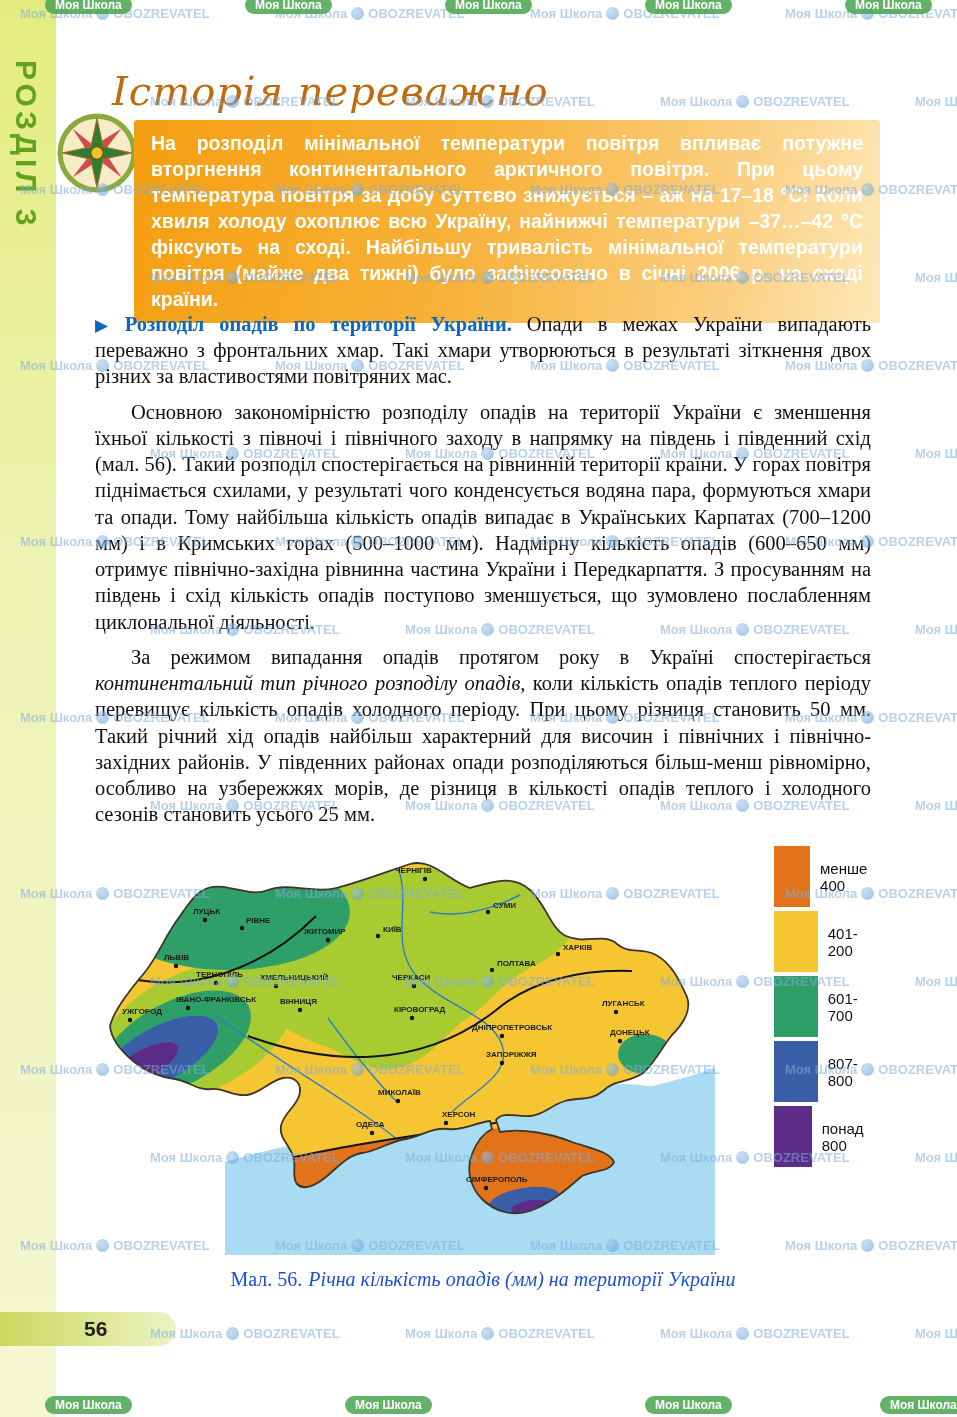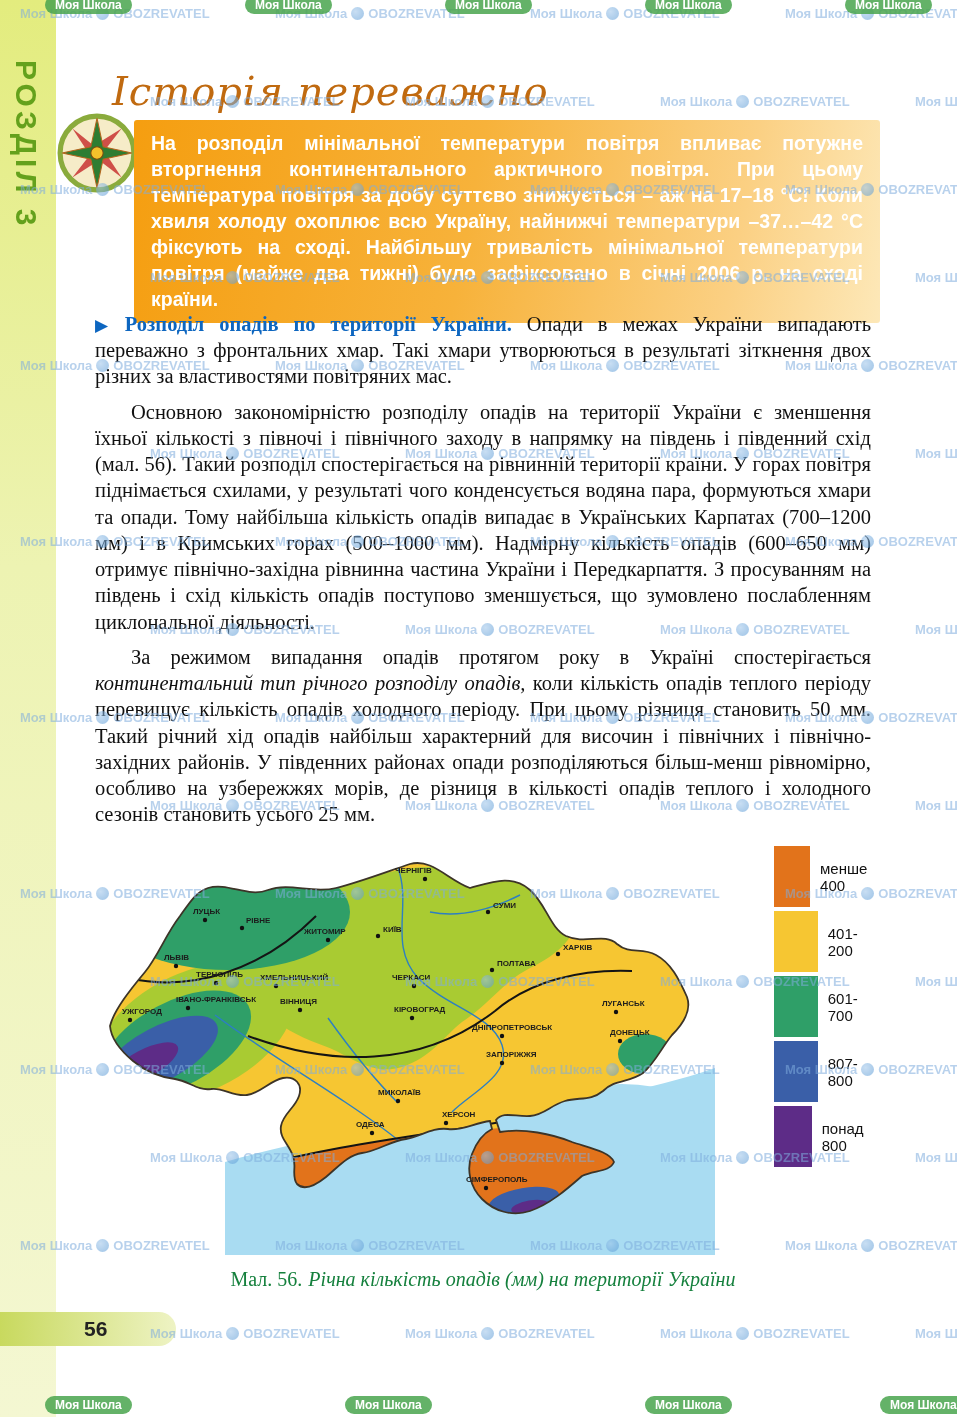--- a/index.html
+++ b/index.html
@@ -40,21 +40,21 @@
   .iso{fill:none;stroke:#141414;stroke-width:2;}
   .city-dot{fill:#111;}
   .city-label{font:600 8px "Liberation Sans",sans-serif;fill:#1c1c1c;}
 
   .legend{position:absolute;left:636px;top:6px;display:flex;flex-direction:column;gap:4px;padding-left:38px;}
   .legend-row{display:flex;align-items:center;}
   .swatch{width:46px;height:61px;display:block;}
   .legend-label{margin-left:10px;font:15px "Liberation Sans",sans-serif;color:#111;}
 
   .caption{position:absolute;left:86px;top:1268px;width:794px;text-align:center;
-    font:20px "Liberation Serif",serif;color:#15803d;}
+    font:20px "Liberation Serif",serif;color:#1d4ed8;}
   .cap-italic{font-style:italic;margin-left:6px;}
 
   
   .page-footer{position:absolute;left:0;top:1312px;width:176px;height:34px;
     background:linear-gradient(90deg,#c8d95e,#eef3c4);border-radius:0 17px 17px 0;}
   .page-num{position:absolute;left:84px;top:5px;font:bold 21px "Liberation Sans",sans-serif;color:#222;}
 
   
   .wm-layer{position:absolute;inset:0;pointer-events:none;z-index:40;}
   .wm{position:absolute;display:flex;align-items:center;gap:4px;white-space:nowrap;

